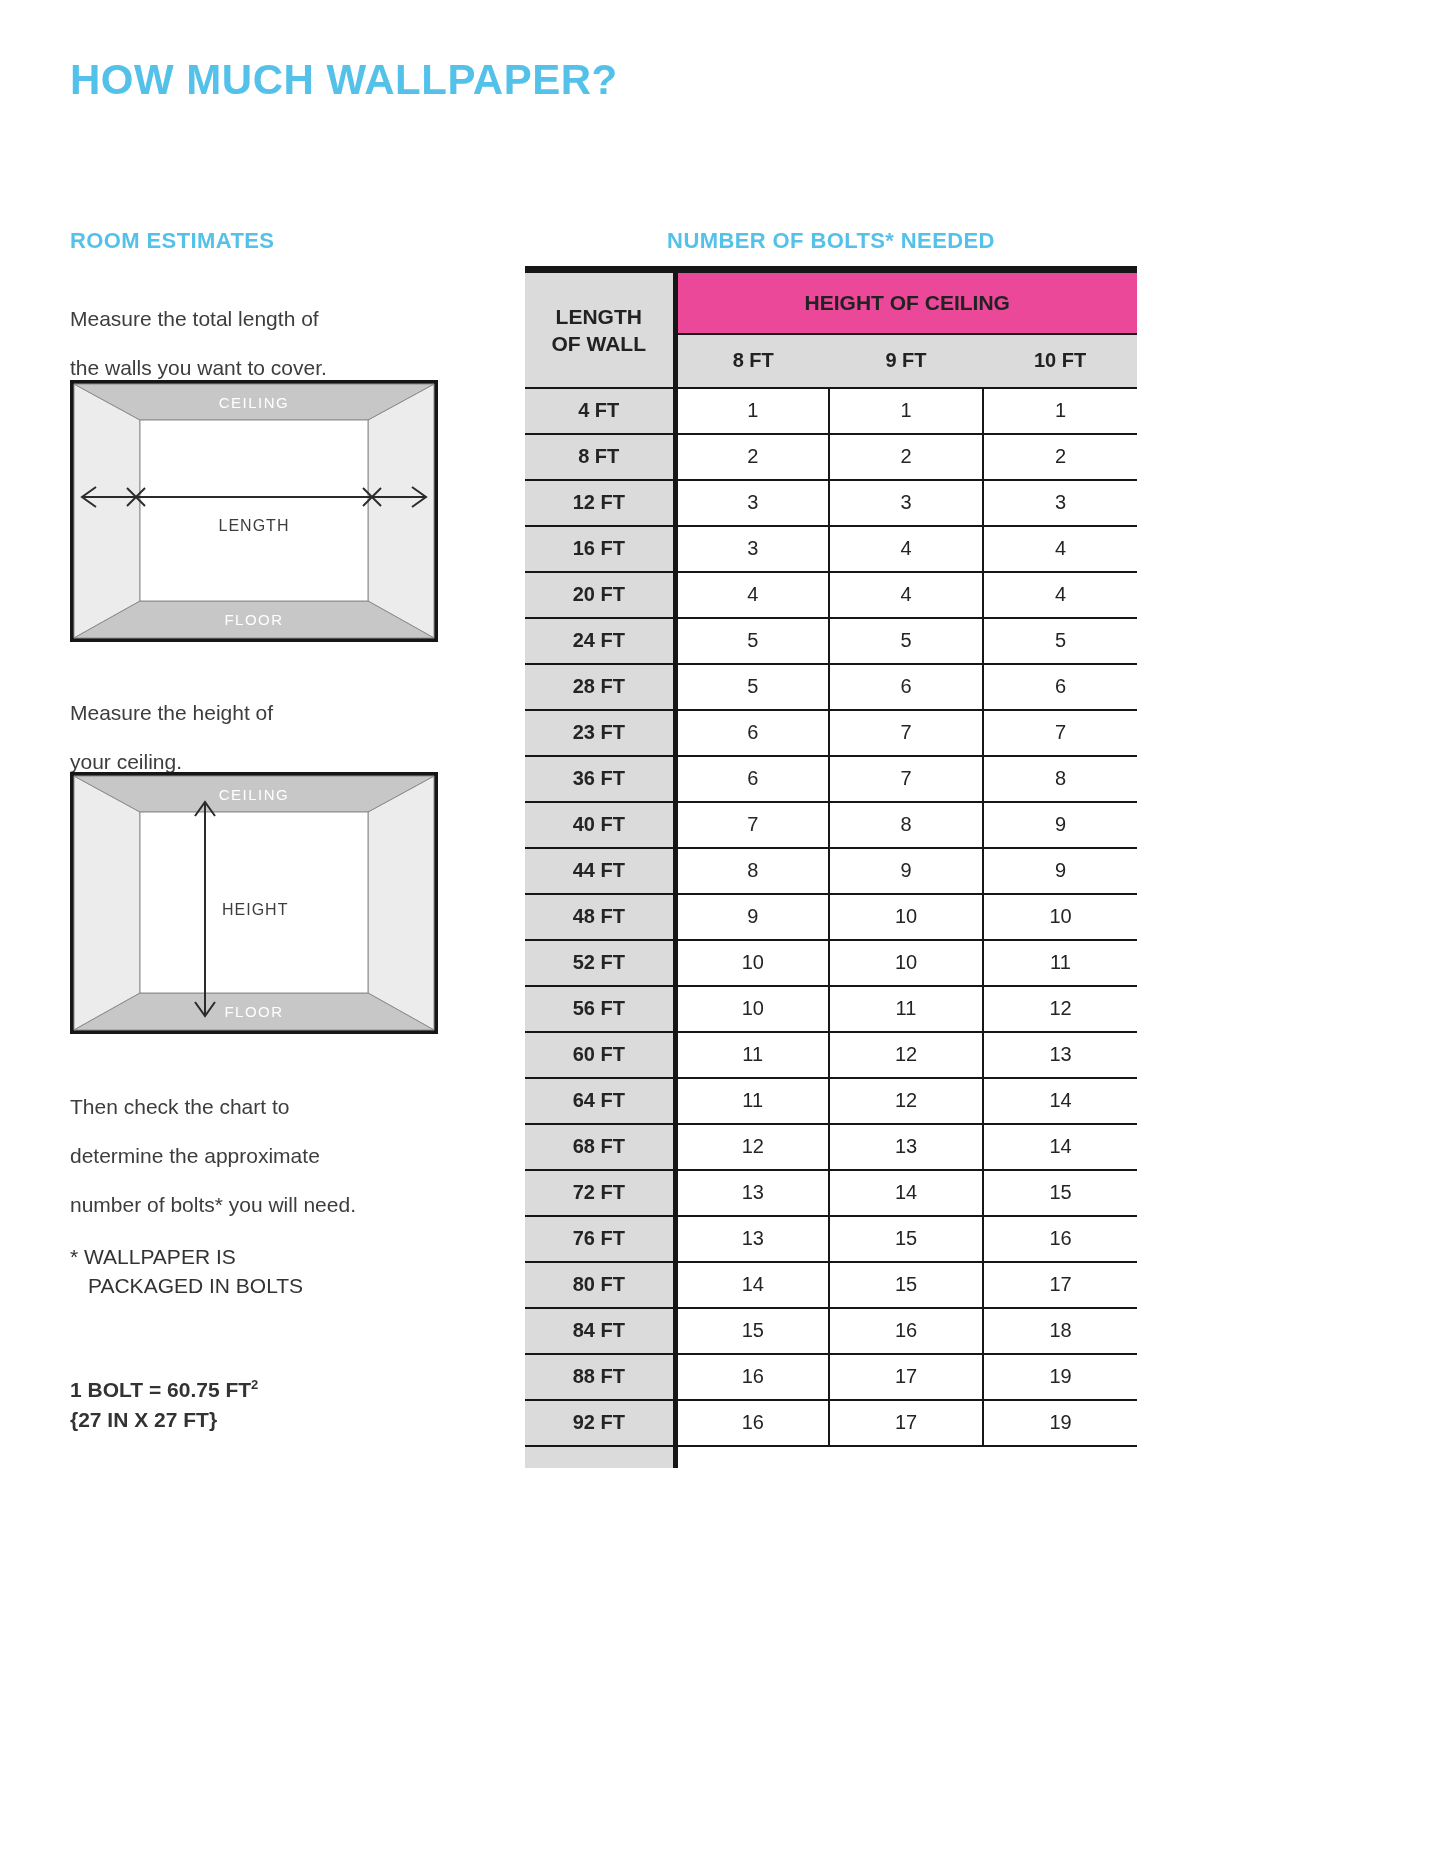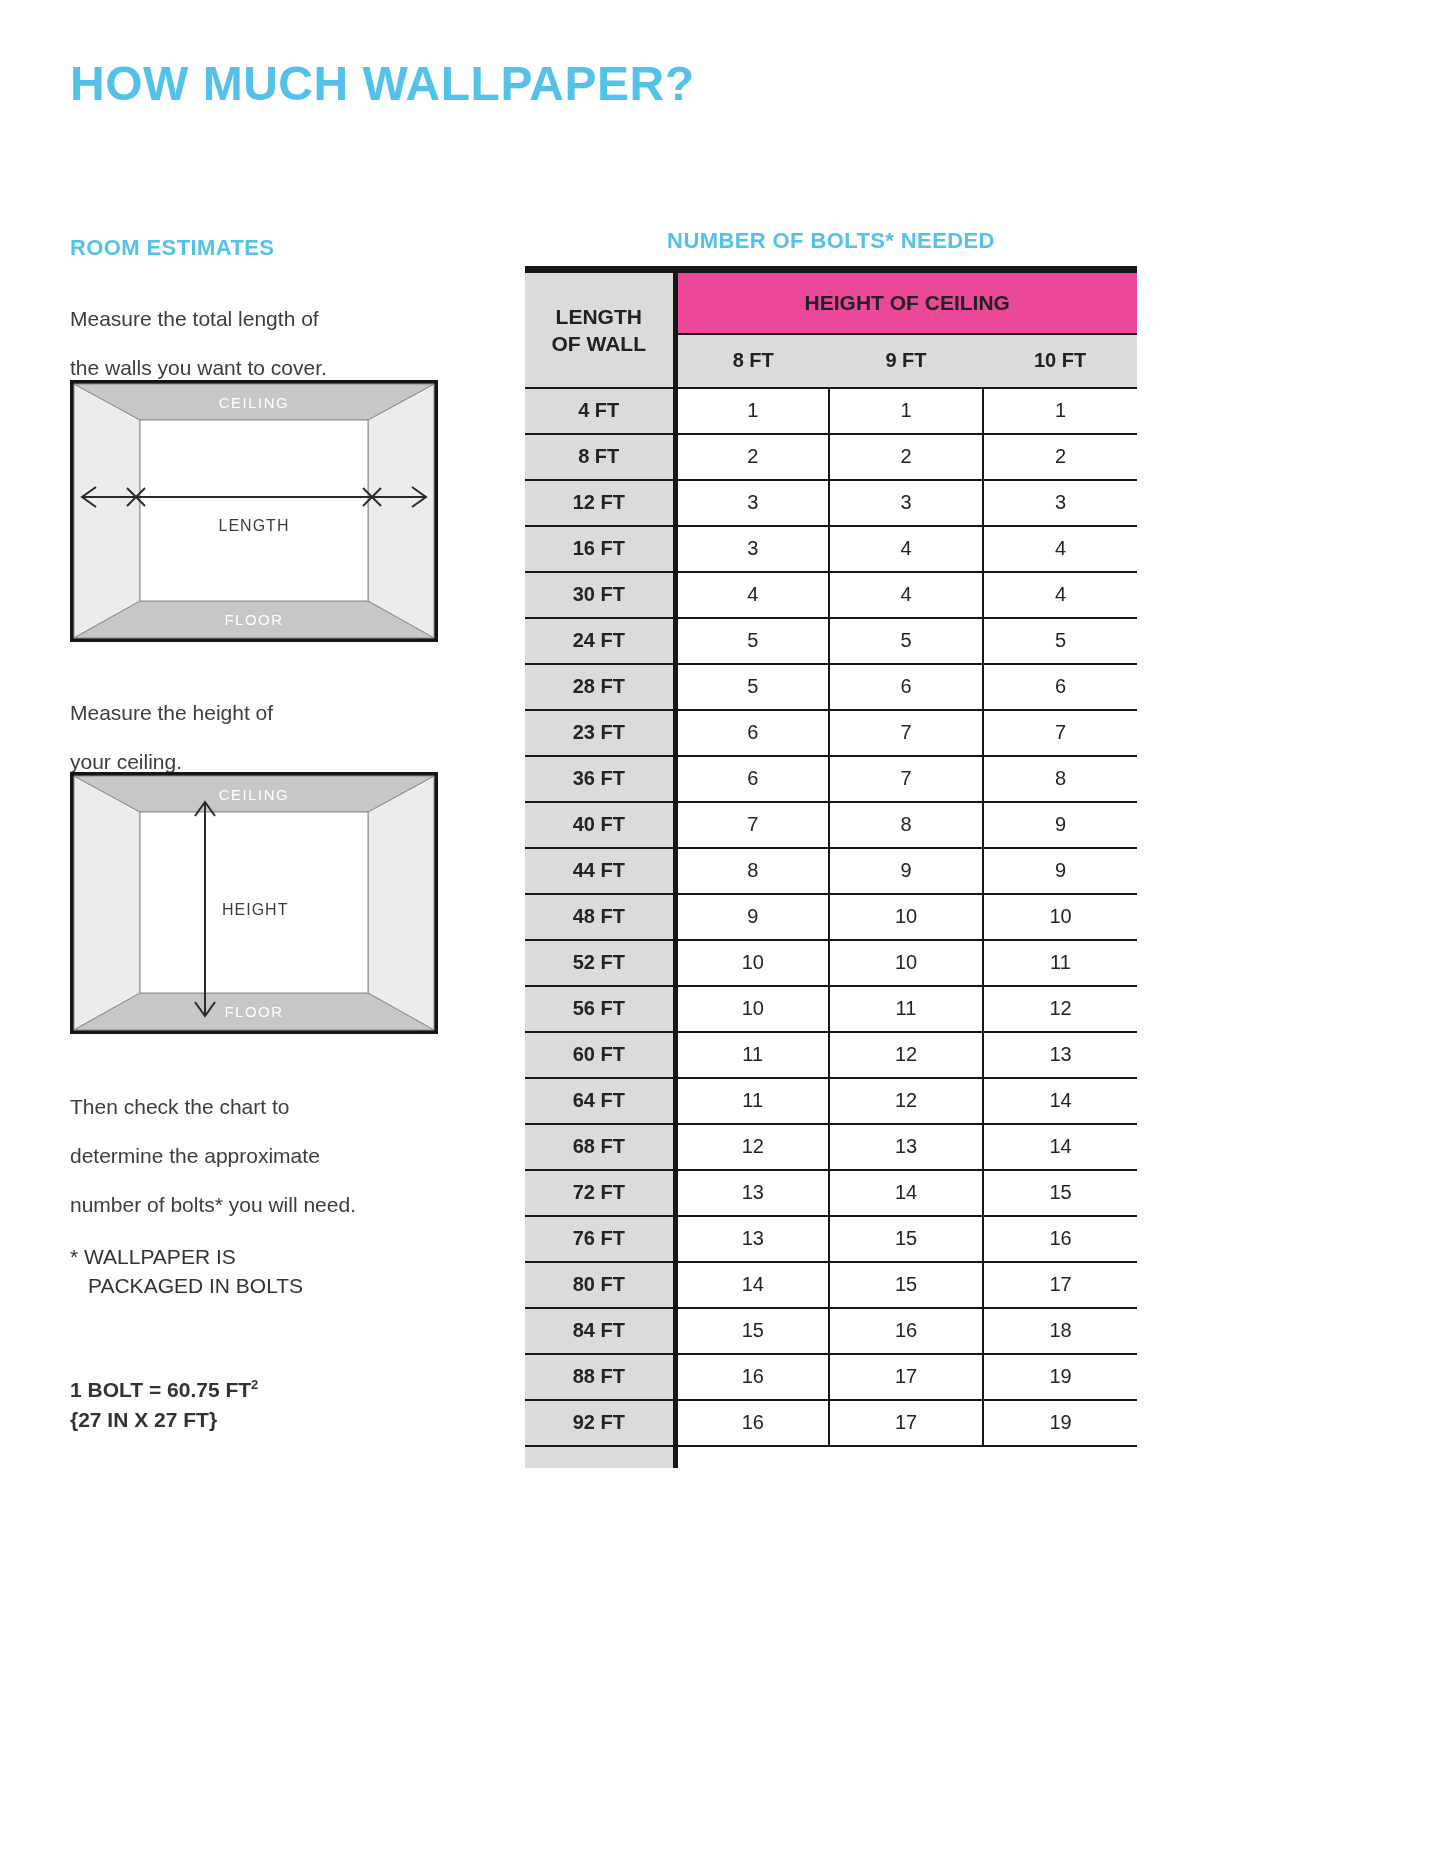--- a/index.html
+++ b/index.html
@@ -6,27 +6,27 @@
   body {
     font-family: "Liberation Sans", sans-serif;
     background:#ffffff;
     width:1445px; height:1870px;
     position:relative;
   }
   .page { position:relative; width:1445px; height:1870px; background:#fff; overflow:hidden; }
 
   .page-title {
     position:absolute; left:70px; top:56px;
-    font-size:48px; font-weight:bold; color:#54C2E8; letter-spacing:0.5px;
+    font-size:42px; font-weight:bold; color:#54C2E8; letter-spacing:0.5px;
   }
 
   .section-heading {
     font-size:22px; font-weight:bold; color:#54C2E8; letter-spacing:0.4px;
   }
-  .heading-room { position:absolute; left:70px; top:228px;margin-top:7px; }
+  .heading-room { position:absolute; left:70px; top:228px; }
   .heading-table { position:absolute; left:525px; top:228px; width:612px; text-align:center; }
 
   .para { position:absolute; left:70px; font-size:21px; color:#3d3d3d; line-height:29px; }
   .para div { white-space:nowrap;margin-top:20px; }
   .para-1 { top:284px; }
   .para-2 { top:678px; }
   .para-3 { top:1072px; }
 
   .diagram { position:absolute; left:70px; width:368px; height:262px; }
   .diagram-1 { top:380px; }
@@ -187,21 +187,21 @@
           <td class="data-cell">3</td>
           <td class="data-cell">3</td>
         </tr>
         <tr>
           <td class="row-label">16 FT</td>
           <td class="data-cell">3</td>
           <td class="data-cell">4</td>
           <td class="data-cell">4</td>
         </tr>
         <tr>
-          <td class="row-label">30 FT</td>
+          <td class="row-label">20 FT</td>
           <td class="data-cell">4</td>
           <td class="data-cell">4</td>
           <td class="data-cell">4</td>
         </tr>
         <tr>
           <td class="row-label">24 FT</td>
           <td class="data-cell">5</td>
           <td class="data-cell">5</td>
           <td class="data-cell">5</td>
         </tr>

